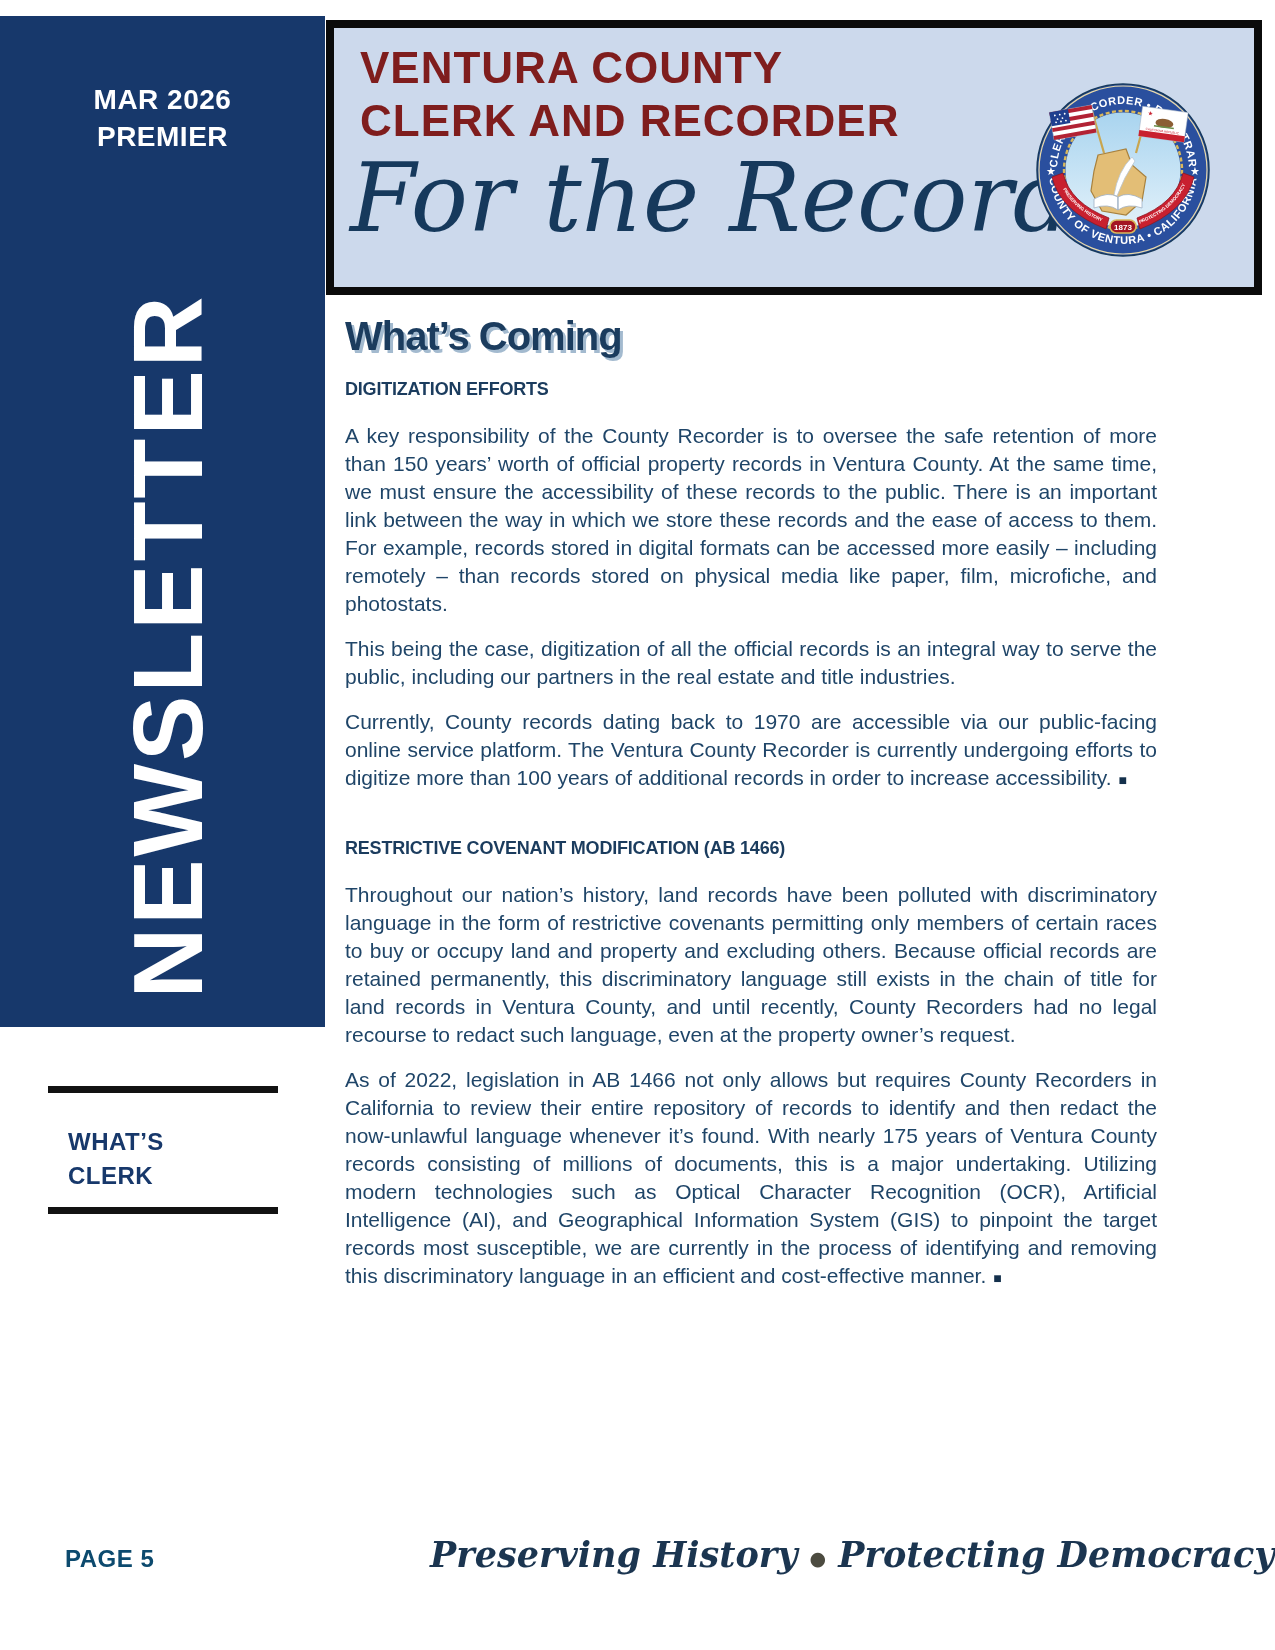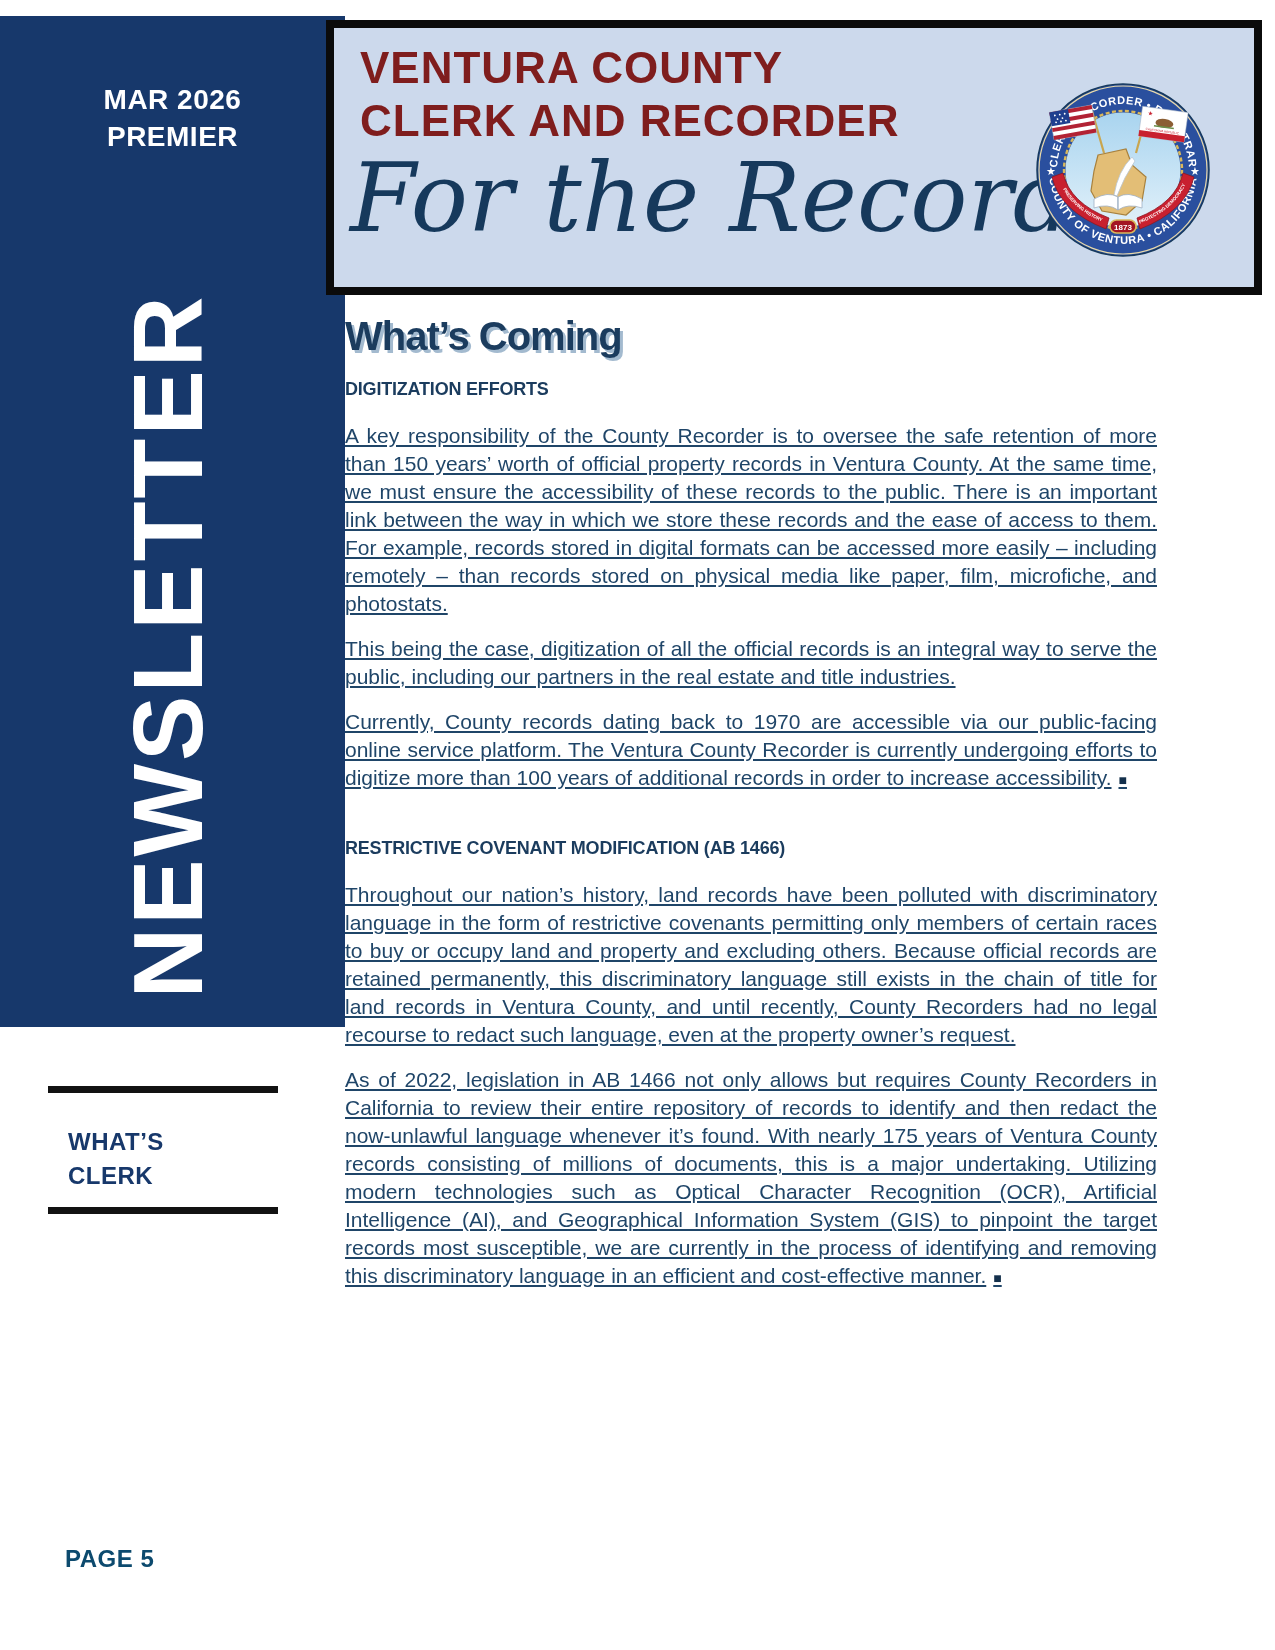--- a/index.html
+++ b/index.html
@@ -5,21 +5,20 @@
   html,body { margin:0; padding:0; background:#ffffff; }
   .page {
     position:relative; width:1275px; height:1650px; background:#ffffff;
     font-family:"Liberation Sans", sans-serif; overflow:hidden;
   }
 
   
   .sidebar {
     position:absolute; left:0; top:16px; width:325px; height:1011px;
     background:#17386B;
-    padding-left:20px;
   }
   .issue {
     position:absolute; top:66px; left:0; width:100%;
     text-align:center; color:#ffffff; font-weight:bold;
     font-size:28px; line-height:1.32; letter-spacing:0.5px;
   }
   .vertical-title {
     position:absolute; top:630px; left:168px;
     transform:translate(-50%,-50%) rotate(-90deg);
     color:#ffffff; font-weight:bold; font-size:98px;
@@ -51,21 +50,21 @@
     letter-spacing:-1px; color:#1B3C5E;
     text-shadow:3px 3px 0 #A3BACF;
   }
   .article-heading {
     margin:0 0 22px 0; font-size:18px; font-weight:bold;
     letter-spacing:-0.2px; color:#1B3C5E; white-space:nowrap;
   }
   .article-2 .article-heading { margin-top:44px; }
   .main p {
     margin:0 0 15px 0; font-size:21px; line-height:28px;
-    text-align:justify; color:#1F4568;text-decoration:underline;
+    text-align:justify; color:#1F4568;
   }
   .endmark { font-size:14px; margin-left:7px; color:#14304C; }
 
   
   .toc {
     position:absolute; left:48px; top:1086px; width:230px; height:128px;
     border-top:7px solid #121212; border-bottom:7px solid #121212;
     box-sizing:border-box;
   }
   .toc-label {
@@ -205,14 +204,17 @@
   </div>
 
   <div class="toc">
     <div class="toc-label">
       <div>WHAT’S</div>
       <div>CLERK</div>
     </div>
   </div>
 
   <div class="page-num">PAGE 5</div>
+  <div class="motto">
+    <span>Preserving History</span><span class="sep">●</span><span>Protecting Democracy</span>
+  </div>
 
 </div>
 
 </body></html>

